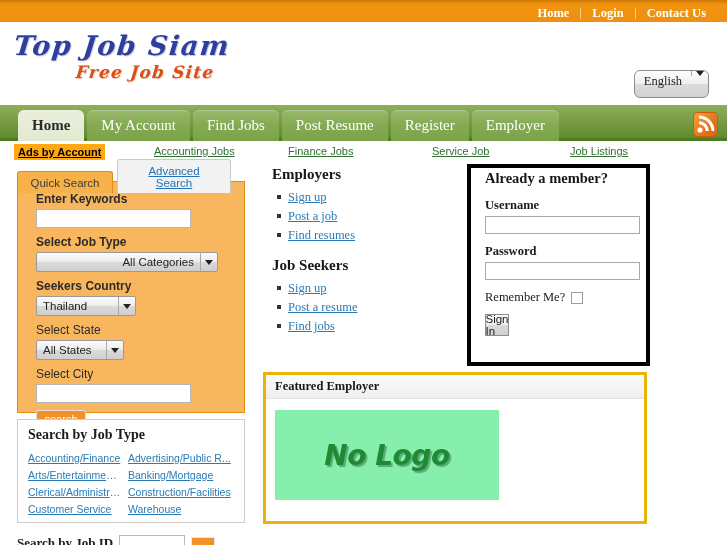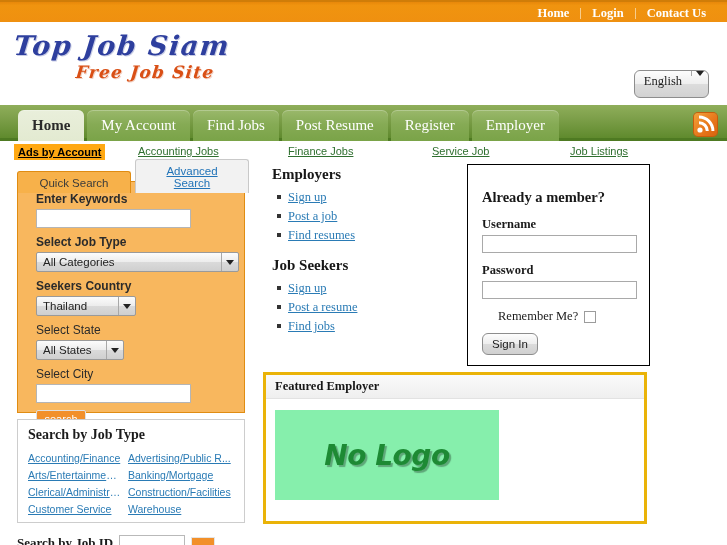--- a/index.html
+++ b/index.html
@@ -157,21 +157,21 @@
     white-space: nowrap;
   }
 
   
   .qs-tabs {
     position: absolute; left: 17px; top: 159px;
     display: flex; align-items: flex-end;
     z-index: 4;
   }
   .qs-tab {
-    width: 114px; height: 22px;
+    width: 96px; height: 22px;
     display: flex; align-items: center; justify-content: center;
     font-family: "Liberation Sans", sans-serif;
     font-size: 11.5px;
     color: #3b3b3b;
     background: #f7b14a;
     border: 1px solid #e08c12;
     border-bottom: none;
     border-radius: 3px 3px 0 0;
   }
   .qs-tab.inactive {
@@ -223,21 +223,21 @@
     color: #222;
     padding: 0 6px;
     line-height: 18px;
     flex: 1;
   }
   .qs-select .arrow {
     width: 17px;
     border-left: 1px solid #a8a8a8;
     display: flex; align-items: center; justify-content: center;
   }
-  .sel-wide { width: 203px; }
+  .sel-wide { width: 182px; text-align: right; }
   .sel-mid  { width: 100px; }
   .sel-sm   { width: 88px; }
   .qs-searchbtn {
     margin-top: 2px;
     width: 50px; height: 18px;
     background: #f2902a;
     border: 1px solid #e0e0e0;
     color: #ffffff;
     font-family: "Liberation Sans", sans-serif;
     font-size: 11px;
@@ -313,47 +313,47 @@
     font-size: 12.5px;
     color: #2a7bb5;
     text-decoration: underline;
   }
 
   
   .login-panel {
     position: absolute; left: 467px; top: 164px;
     width: 183px; height: 202px;
     background: #ffffff;
-    border: 1px solid #000000;
-    padding: 24px 14px;
+    border: 4px solid #000000;
+    padding: 2px 14px;
   }
   .login-title {
     font-family: "Liberation Serif", serif;
     font-weight: bold; font-size: 14.5px; color: #171717;
     margin-bottom: 11px;
   }
   .login-label {
     font-family: "Liberation Serif", serif;
     font-weight: bold; font-size: 12.5px; color: #1a1a1a;
     margin-bottom: 3px;
   }
   .login-input {
     width: 155px; height: 18px;
     background: #ffffff; border: 1px solid #a9a9a9;
     margin-bottom: 10px;
   }
-  .remember-row { display: flex; align-items: center; gap: 6px; margin-bottom: 9px; margin-left: 16px; }
+  .remember-row { display: flex; align-items: center; gap: 6px; margin-bottom: 9px; }
   .remember-row .rlabel {
     font-family: "Liberation Serif", serif; font-size: 12.5px; color: #1a1a1a;
   }
   .rcheck { width: 12px; height: 12px; background:#fff; border:1px solid #9c9c9c; }
   .signin-btn {
-    width: 56px; height: 22px;
+    width: 24px; height: 22px;
     background: linear-gradient(to bottom, #fdfdfd 0%, #ededed 50%, #dbdbdb 51%, #d0d0d0 100%);
-    border: 1px solid #8d8d8d; border-radius: 6px;
+    border: 1px solid #8d8d8d; border-radius: 0;
     display: flex; align-items: center; justify-content: center;
     font-family: "Liberation Sans", sans-serif; font-size: 11.5px; color: #1a1a1a;
   }
 
   
   .featured {
     position: absolute; left: 263px; top: 372px;
     width: 384px; height: 152px;
     background: #ffffff;
     border: 3px solid #eab308;
@@ -421,21 +421,21 @@
     <svg width="23" height="23" viewBox="0 0 23 23">
       <circle cx="6" cy="17" r="2.6" fill="#fff"></circle>
       <path d="M5 11.2a6.8 6.8 0 0 1 6.8 6.8h3A9.8 9.8 0 0 0 5 8.2z" fill="#fff"></path>
       <path d="M5 5.6A12.4 12.4 0 0 1 17.4 18h3A15.4 15.4 0 0 0 5 2.6z" fill="#fff"></path>
     </svg>
   </div>
 </div>
 
 <div class="adsbar">
   <span class="ads-badge">Ads by Account</span>
-  <a href="#" class="ads-link" style="left:138px">Accounting Jobs</a>
+  <a href="#" class="ads-link" style="left:154px">Accounting Jobs</a>
   <a href="#" class="ads-link" style="left:288px">Finance Jobs</a>
   <a href="#" class="ads-link" style="left:432px">Service Job</a>
   <a href="#" class="ads-link" style="left:570px">Job Listings</a>
 </div>
 
 <div class="qs-tabs">
   <div class="qs-tab">Quick Search</div>
   <div class="qs-tab inactive">
     <a href="#">Advanced</a>
     <a href="#">Search</a>

